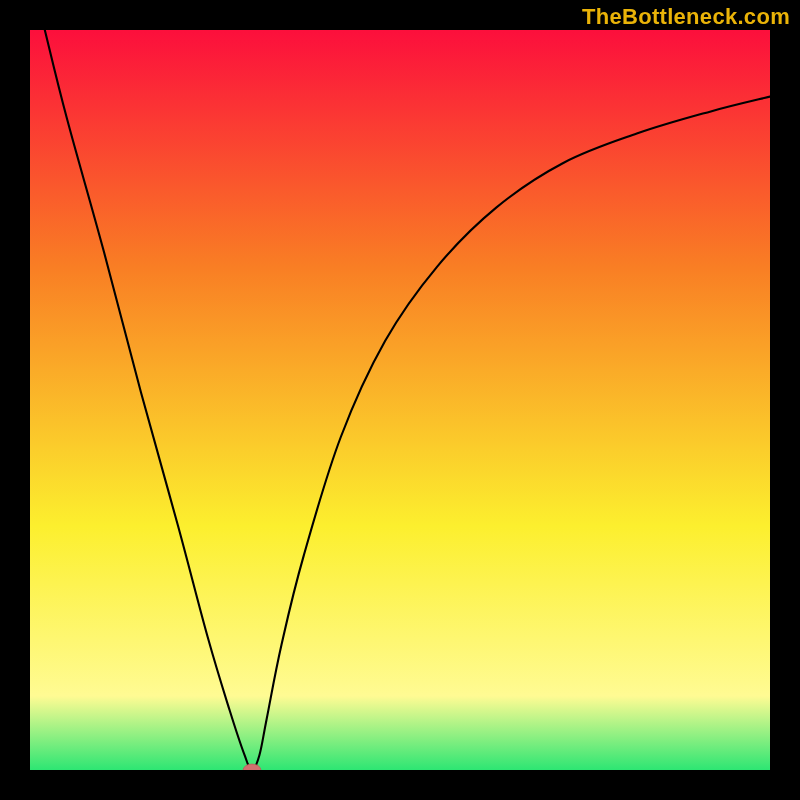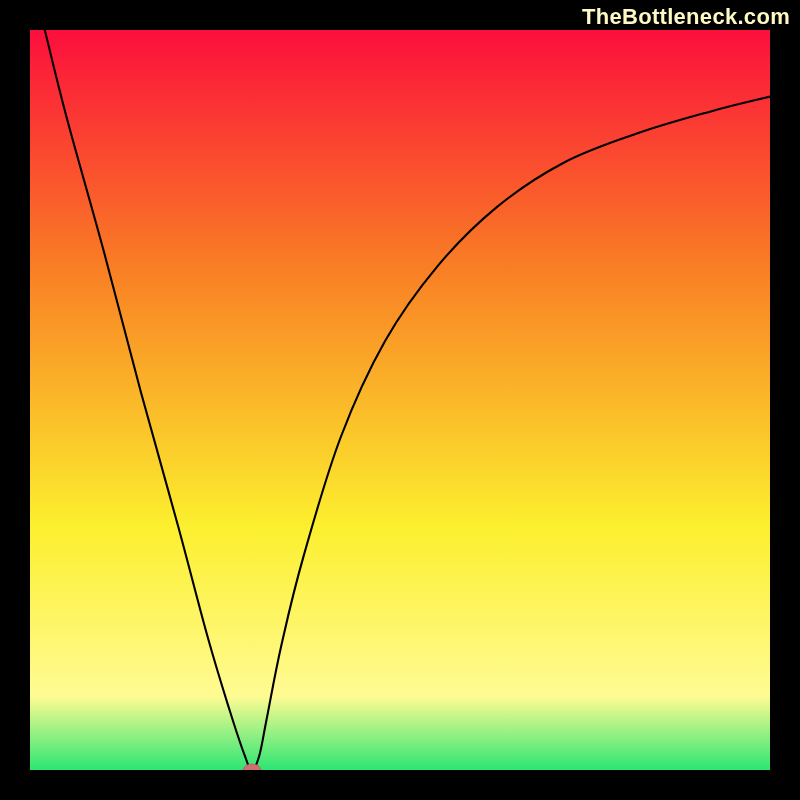--- a/index.html
+++ b/index.html
@@ -14,21 +14,21 @@
   .frame {
     position: relative;
     width: 800px;
     height: 800px;
     background: #000;
   }
   .watermark {
     position: absolute;
     top: 4px;
     right: 10px;
-    color: #fef9c3;
+    color: #eab308;
     font-size: 22px;
     font-weight: 600;
     letter-spacing: 0.3px;
     z-index: 5;
   }
   .plot-area {
     position: absolute;
     left: 30px;
     top: 30px;
     width: 740px;

